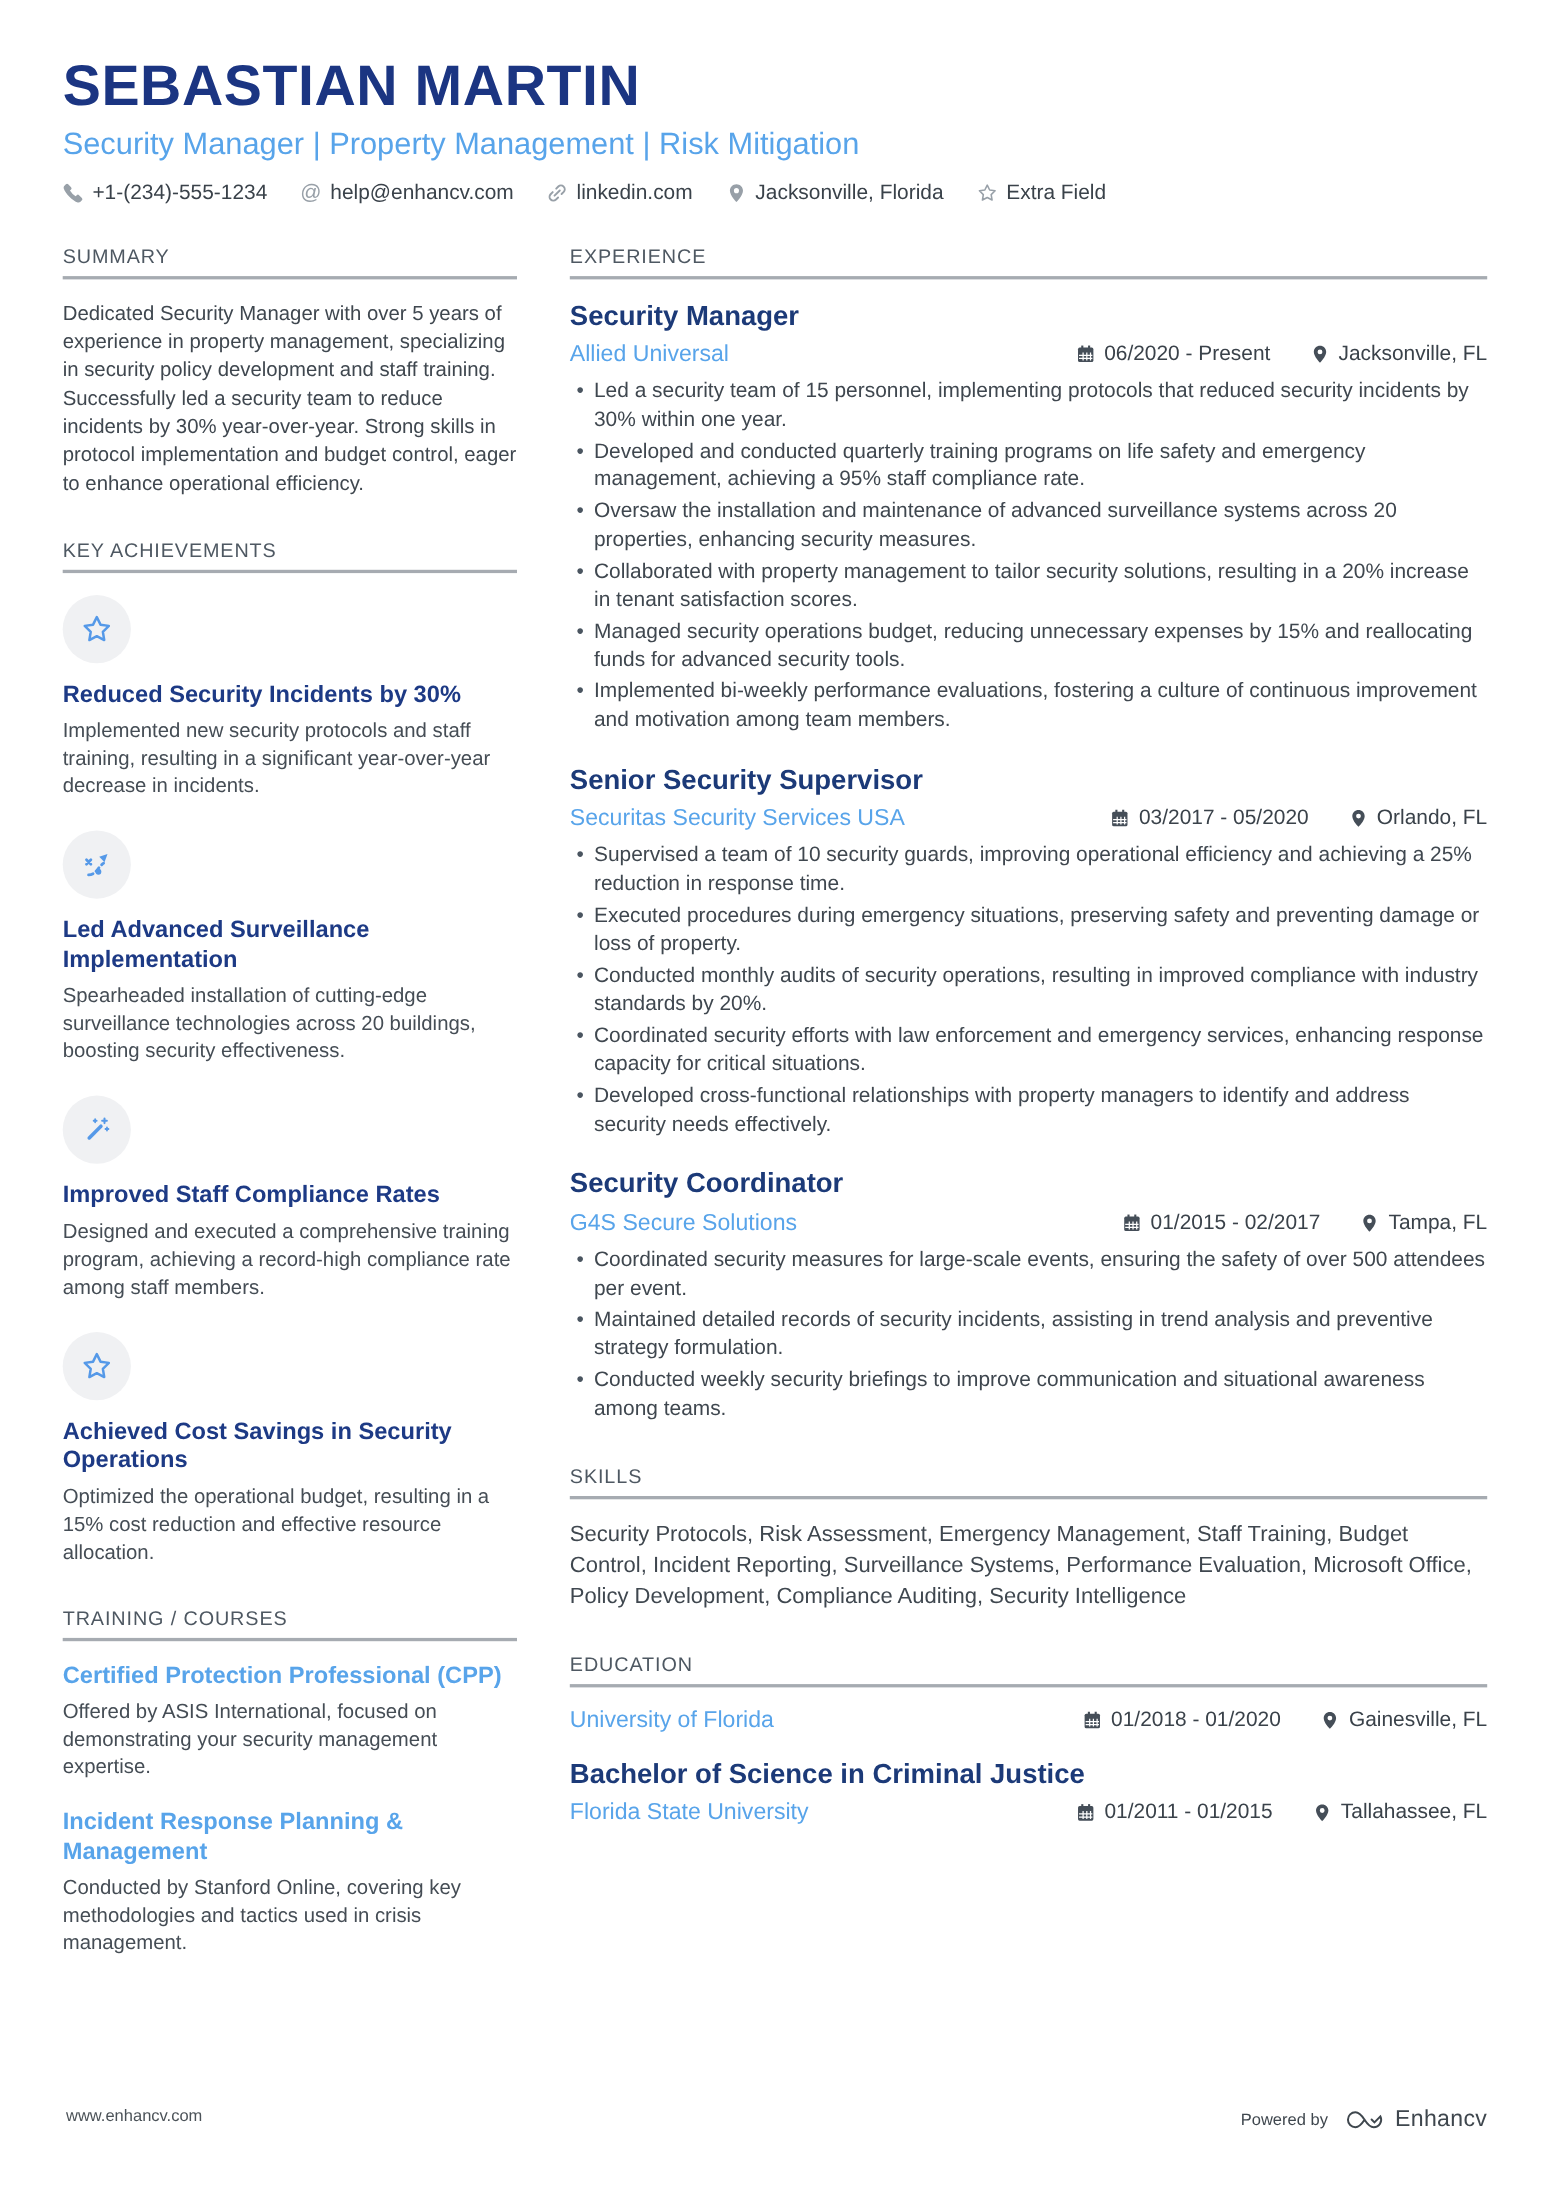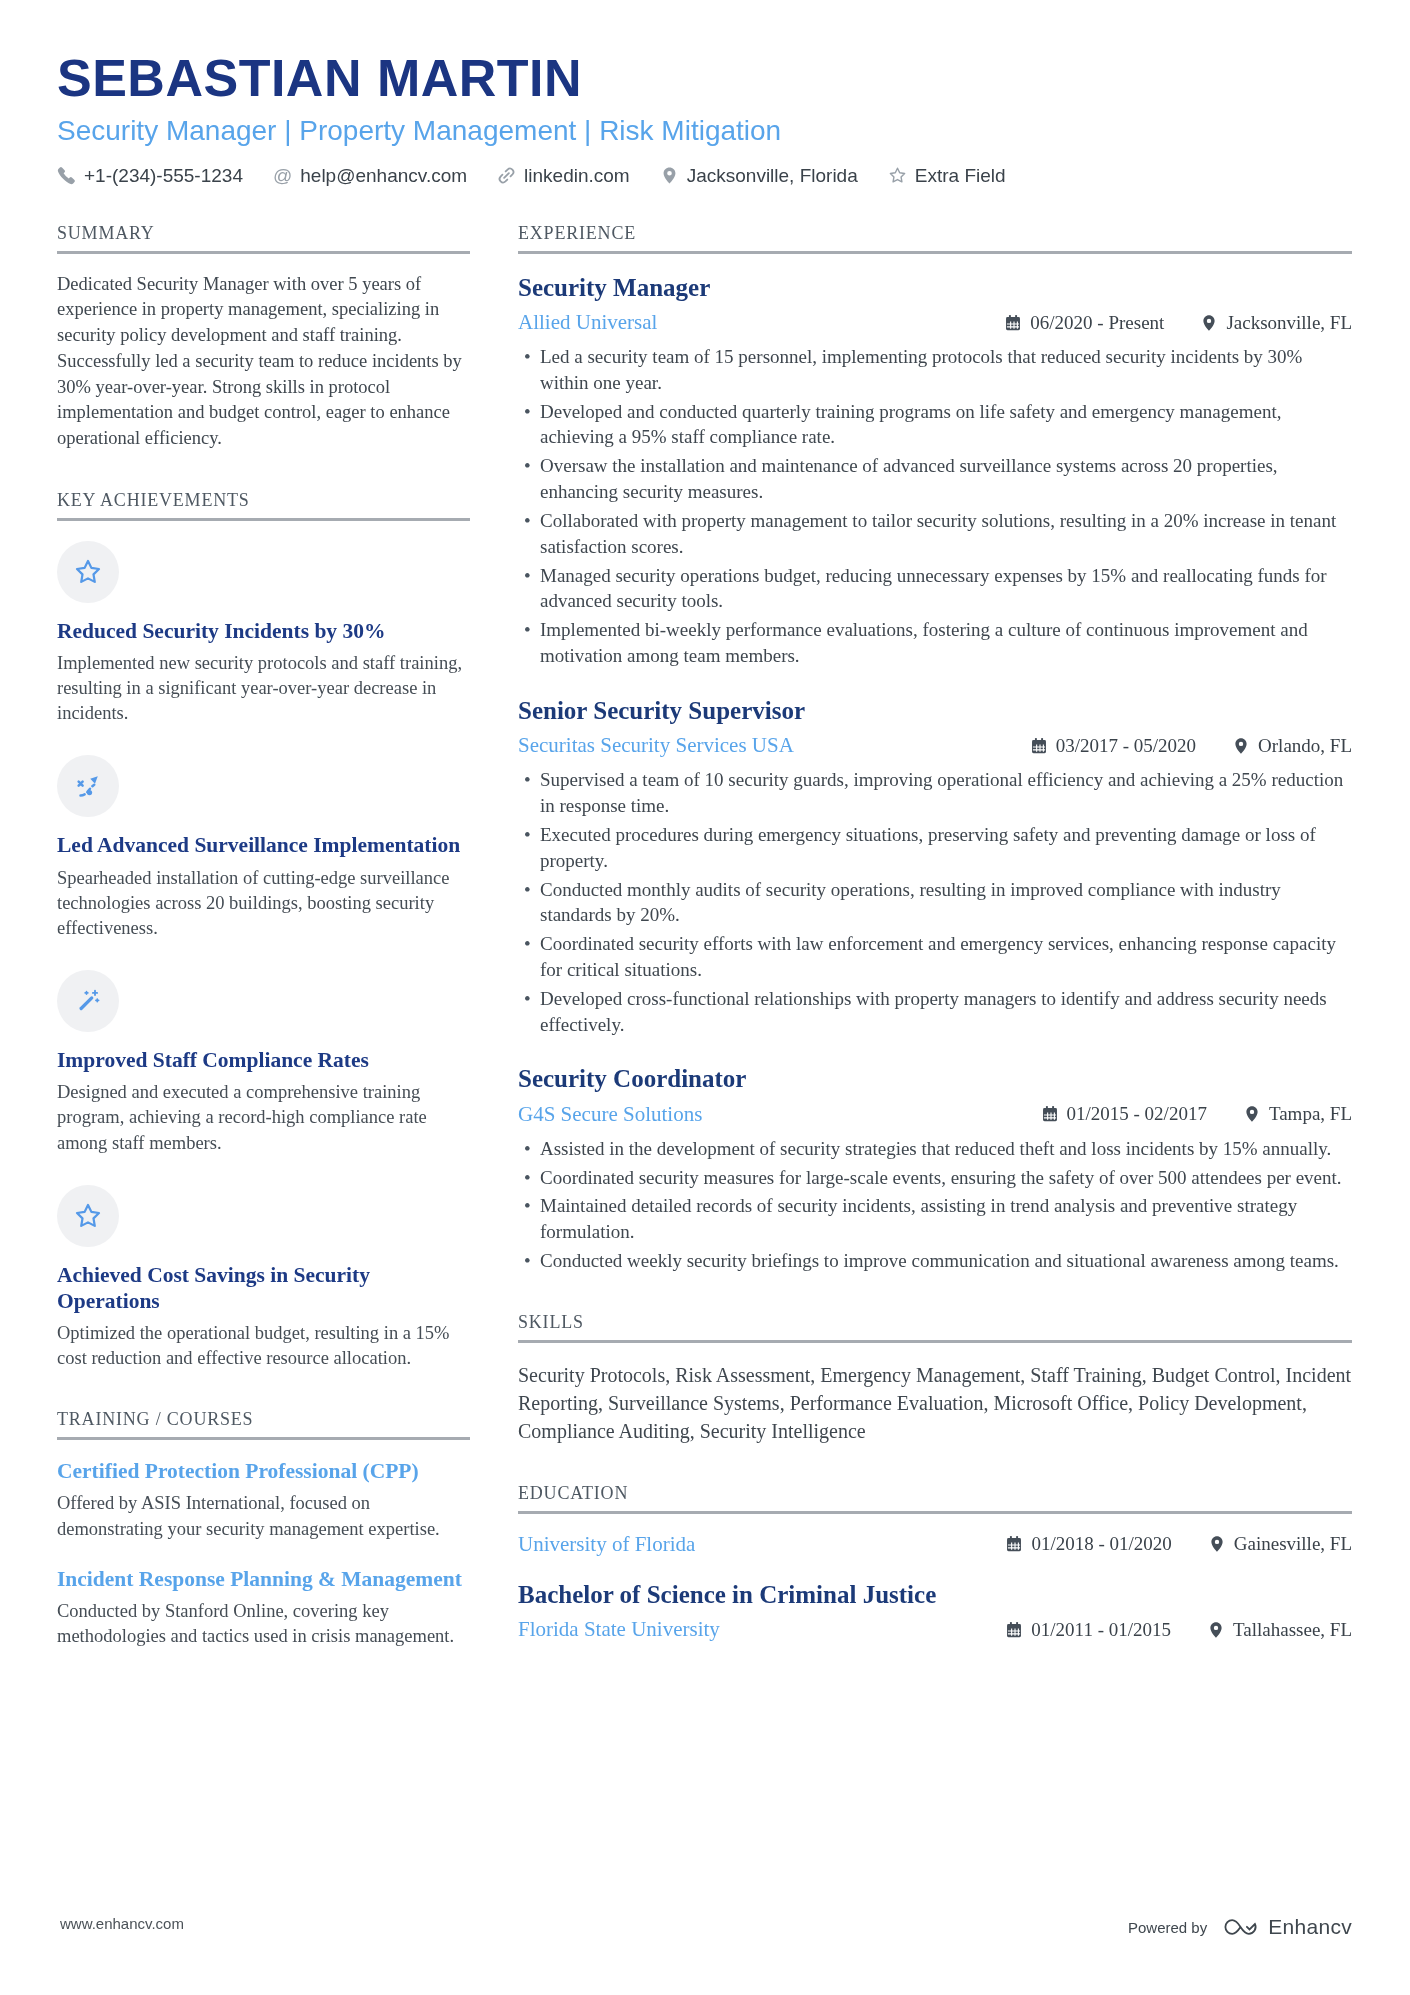--- a/index.html
+++ b/index.html
@@ -27,21 +27,21 @@
   .contact-item { display:flex; align-items:center; gap:8px; }
   .contact-item .cicon { display:flex; align-items:center; color:#98a0a8; }
   .contact-item .cicon svg { width:19px; height:19px; }
   .at-glyph { font-size:19px; color:#98a0a8; line-height:1; }
 
   
   .columns { display:flex; gap:48px; margin-top:36px; }
   .col-left  { width:413px; flex-shrink:0; }
   .col-right { flex:1; min-width:0; }
 
-  section { margin-bottom:38px;font-family:Liberation Serif, serif; }
+  section { margin-bottom:38px; }
   .sec-heading {
     font-size:18px; font-weight:400; color:#4e5862; letter-spacing:0.8px;
     border-bottom:3px solid #a6abb1; padding-bottom:7px; margin-bottom:18px;
   }
 
   
   .summary-text { font-size:18.5px; line-height:1.39; color:#3f474f; }
 
   .ach { display:flex; gap:15px; margin-bottom:27px;flex-direction:column; }
   .ach:last-child { margin-bottom:0; }
@@ -330,21 +330,20 @@
               </span>
               <span class="meta-item">
                 <svg viewBox="0 0 16 16">
                     <path fill="currentColor" d="M8 1.2c-2.8 0-5 2.2-5 5 0 3.7 5 8.6 5 8.6s5-4.9 5-8.6c0-2.8-2.2-5-5-5zm0 6.9a1.95 1.95 0 1 1 0-3.9 1.95 1.95 0 0 1 0 3.9z"></path>
                   </svg>
                 <span>Tampa, FL</span>
               </span>
             </span>
           </div>
           <ul class="bullets">
-            <li>Assisted in the development of security strategies that reduced theft and loss incidents by 15% annually.</li>
             <li>Coordinated security measures for large-scale events, ensuring the safety of over 500 attendees per event.</li>
             <li>Maintained detailed records of security incidents, assisting in trend analysis and preventive strategy formulation.</li>
             <li>Conducted weekly security briefings to improve communication and situational awareness among teams.</li>
           </ul>
         </div>
       </section>
 
       <section>
         <h2 class="sec-heading">SKILLS</h2>
         <p class="skills-text">Security Protocols, Risk Assessment, Emergency Management, Staff Training, Budget Control, Incident Reporting, Surveillance Systems, Performance Evaluation, Microsoft Office, Policy Development, Compliance Auditing, Security Intelligence</p>

